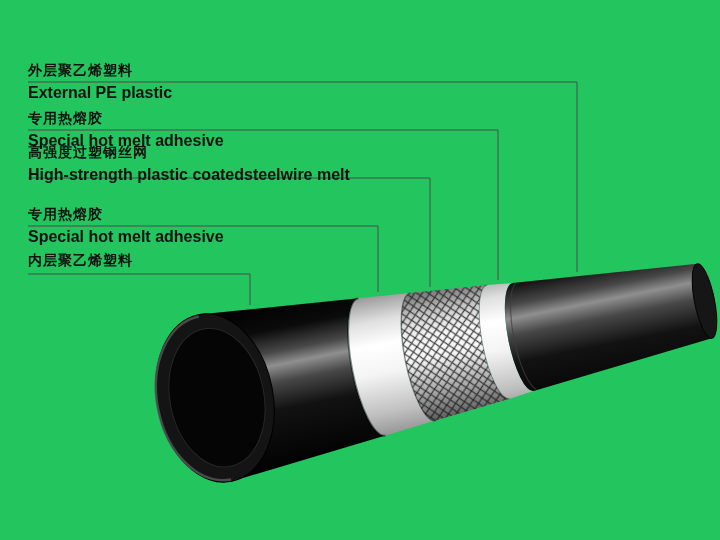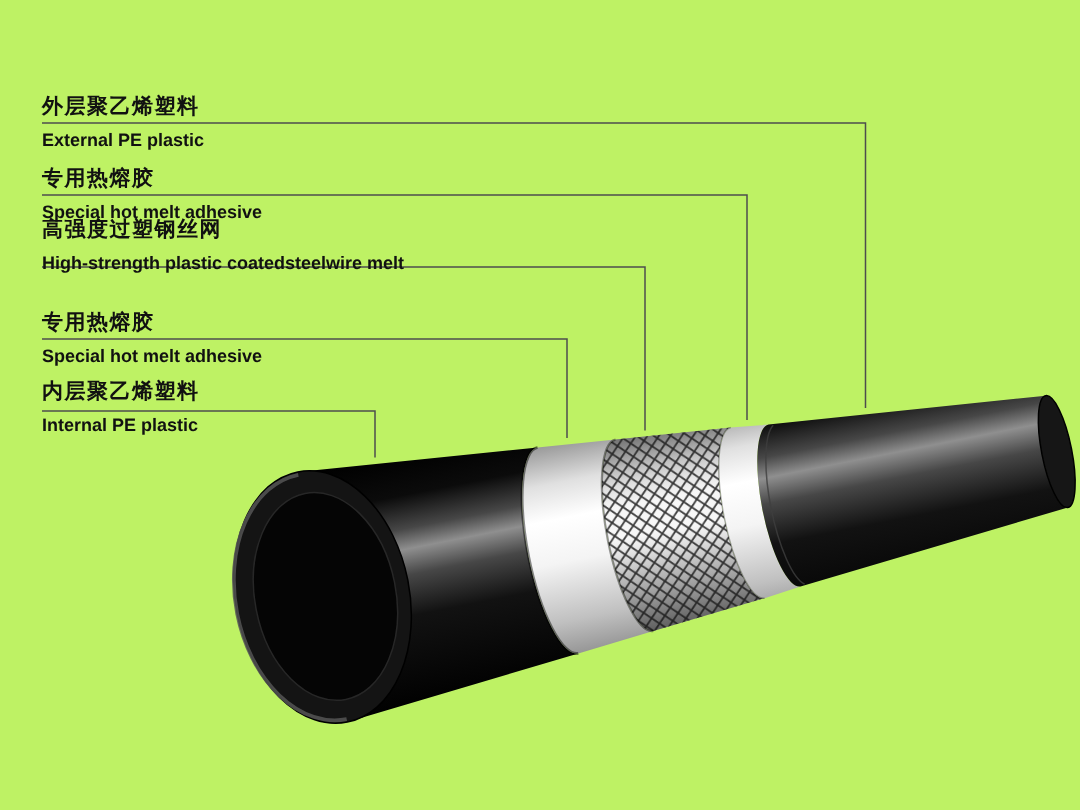--- a/index.html
+++ b/index.html
@@ -1,39 +1,39 @@
 <!DOCTYPE html>
 <html><head>
 <meta charset="utf-8">
 <style>
   html,body{margin:0;padding:0;background:#ffffff;}
   .stage{
     position:relative;
     width:720px;height:540px;
-    background:#bef264;
+    background:#22c55e;
     overflow:hidden;
     font-family:"Liberation Sans", sans-serif;
   }
   .pipe-svg{position:absolute;left:0;top:0;}
   .label{
     position:absolute;
     left:28px;
     color:#111111;
     font-weight:bold;
     white-space:nowrap;
   }
   .label .zh{
     display:block;
     font-size:14px;
     line-height:17px;
     letter-spacing:1px;
   }
   .label .en{
     display:block;
-    font-size:12px;
+    font-size:16px;
     line-height:16px;
     margin-top:6px;
   }
 </style>
 </head>
 <body>
 
 <div class="stage">
 
   <svg class="pipe-svg" width="720" height="540" viewBox="0 0 720 540">
@@ -117,16 +117,15 @@
     <span class="en">High-strength plastic coatedsteelwire melt</span>
   </div>
 
   <div class="label" style="top:206px">
     <span class="zh">专用热熔胶</span>
     <span class="en">Special hot melt adhesive</span>
   </div>
 
   <div class="label" style="top:252px">
     <span class="zh">内层聚乙烯塑料</span>
-    <span class="en">Internal PE plastic</span>
   </div>
 
 </div>
 
 </body></html>

